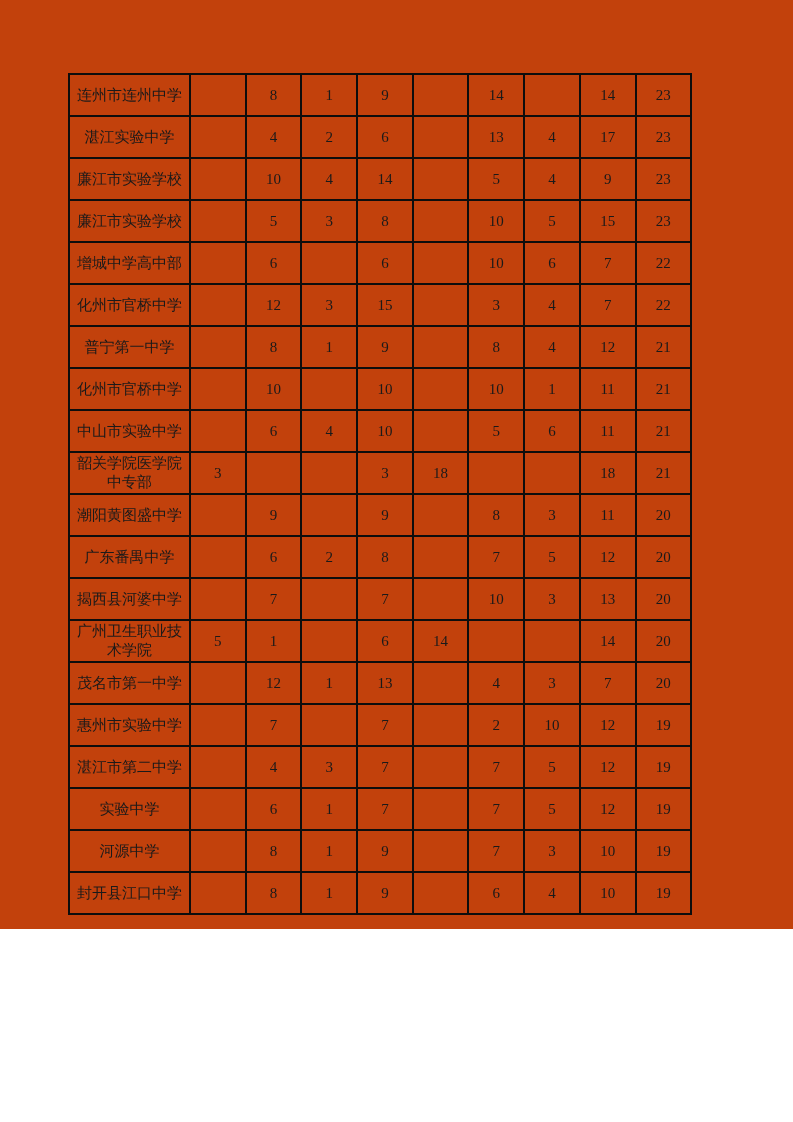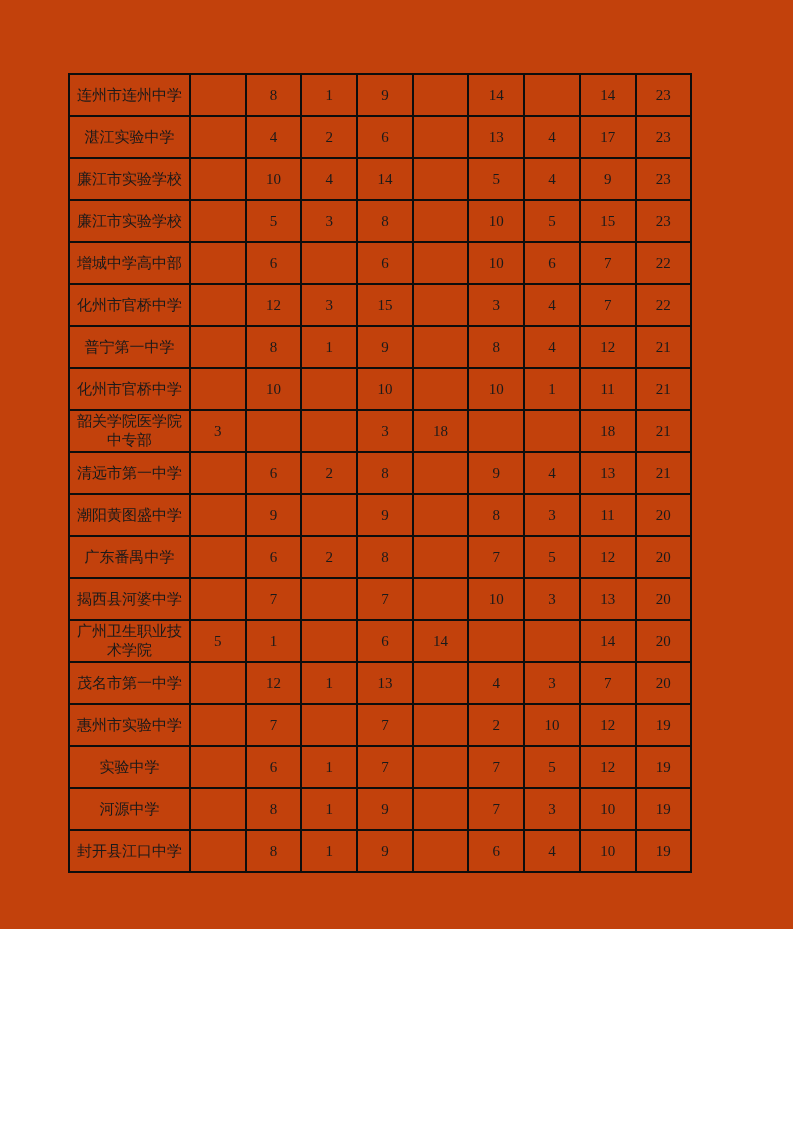--- a/index.html
+++ b/index.html
@@ -151,112 +151,124 @@
           <td class="num-cell">10</td>
           <td class="num-cell"></td>
           <td class="num-cell">10</td>
           <td class="num-cell"></td>
           <td class="num-cell">10</td>
           <td class="num-cell">1</td>
           <td class="num-cell">11</td>
           <td class="num-cell">21</td>
         </tr>
         <tr>
+          <td class="name-cell">中山市实验中学</td>
+          <td class="num-cell"></td>
+          <td class="num-cell">6</td>
+          <td class="num-cell">4</td>
+          <td class="num-cell">10</td>
+          <td class="num-cell"></td>
+          <td class="num-cell">5</td>
+          <td class="num-cell">6</td>
+          <td class="num-cell">11</td>
+          <td class="num-cell">21</td>
+        </tr>
+        <tr>
           <td class="name-cell">韶关学院医学院中专部</td>
           <td class="num-cell">3</td>
           <td class="num-cell"></td>
           <td class="num-cell"></td>
           <td class="num-cell">3</td>
           <td class="num-cell">18</td>
           <td class="num-cell"></td>
           <td class="num-cell"></td>
           <td class="num-cell">18</td>
           <td class="num-cell">21</td>
         </tr>
         <tr>
-          <td class="name-cell">清远市第一中学</td>
+          <td class="name-cell">潮阳黄图盛中学</td>
+          <td class="num-cell"></td>
+          <td class="num-cell">9</td>
+          <td class="num-cell"></td>
+          <td class="num-cell">9</td>
+          <td class="num-cell"></td>
+          <td class="num-cell">8</td>
+          <td class="num-cell">3</td>
+          <td class="num-cell">11</td>
+          <td class="num-cell">20</td>
+        </tr>
+        <tr>
+          <td class="name-cell">广东番禺中学</td>
           <td class="num-cell"></td>
           <td class="num-cell">6</td>
           <td class="num-cell">2</td>
           <td class="num-cell">8</td>
           <td class="num-cell"></td>
-          <td class="num-cell">9</td>
-          <td class="num-cell">4</td>
+          <td class="num-cell">7</td>
+          <td class="num-cell">5</td>
+          <td class="num-cell">12</td>
+          <td class="num-cell">20</td>
+        </tr>
+        <tr>
+          <td class="name-cell">揭西县河婆中学</td>
+          <td class="num-cell"></td>
+          <td class="num-cell">7</td>
+          <td class="num-cell"></td>
+          <td class="num-cell">7</td>
+          <td class="num-cell"></td>
+          <td class="num-cell">10</td>
+          <td class="num-cell">3</td>
           <td class="num-cell">13</td>
-          <td class="num-cell">21</td>
-        </tr>
-        <tr>
-          <td class="name-cell">潮阳黄图盛中学</td>
-          <td class="num-cell"></td>
-          <td class="num-cell">9</td>
-          <td class="num-cell"></td>
-          <td class="num-cell">9</td>
-          <td class="num-cell"></td>
-          <td class="num-cell">8</td>
-          <td class="num-cell">3</td>
-          <td class="num-cell">11</td>
-          <td class="num-cell">20</td>
-        </tr>
-        <tr>
-          <td class="name-cell">广东番禺中学</td>
-          <td class="num-cell"></td>
-          <td class="num-cell">6</td>
+          <td class="num-cell">20</td>
+        </tr>
+        <tr>
+          <td class="name-cell">广州卫生职业技术学院</td>
+          <td class="num-cell">5</td>
+          <td class="num-cell">1</td>
+          <td class="num-cell"></td>
+          <td class="num-cell">6</td>
+          <td class="num-cell">14</td>
+          <td class="num-cell"></td>
+          <td class="num-cell"></td>
+          <td class="num-cell">14</td>
+          <td class="num-cell">20</td>
+        </tr>
+        <tr>
+          <td class="name-cell">茂名市第一中学</td>
+          <td class="num-cell"></td>
+          <td class="num-cell">12</td>
+          <td class="num-cell">1</td>
+          <td class="num-cell">13</td>
+          <td class="num-cell"></td>
+          <td class="num-cell">4</td>
+          <td class="num-cell">3</td>
+          <td class="num-cell">7</td>
+          <td class="num-cell">20</td>
+        </tr>
+        <tr>
+          <td class="name-cell">惠州市实验中学</td>
+          <td class="num-cell"></td>
+          <td class="num-cell">7</td>
+          <td class="num-cell"></td>
+          <td class="num-cell">7</td>
+          <td class="num-cell"></td>
           <td class="num-cell">2</td>
-          <td class="num-cell">8</td>
-          <td class="num-cell"></td>
-          <td class="num-cell">7</td>
-          <td class="num-cell">5</td>
-          <td class="num-cell">12</td>
-          <td class="num-cell">20</td>
-        </tr>
-        <tr>
-          <td class="name-cell">揭西县河婆中学</td>
-          <td class="num-cell"></td>
-          <td class="num-cell">7</td>
-          <td class="num-cell"></td>
-          <td class="num-cell">7</td>
-          <td class="num-cell"></td>
-          <td class="num-cell">10</td>
-          <td class="num-cell">3</td>
-          <td class="num-cell">13</td>
-          <td class="num-cell">20</td>
-        </tr>
-        <tr>
-          <td class="name-cell">广州卫生职业技术学院</td>
-          <td class="num-cell">5</td>
-          <td class="num-cell">1</td>
-          <td class="num-cell"></td>
-          <td class="num-cell">6</td>
-          <td class="num-cell">14</td>
-          <td class="num-cell"></td>
-          <td class="num-cell"></td>
-          <td class="num-cell">14</td>
-          <td class="num-cell">20</td>
-        </tr>
-        <tr>
-          <td class="name-cell">茂名市第一中学</td>
-          <td class="num-cell"></td>
-          <td class="num-cell">12</td>
-          <td class="num-cell">1</td>
-          <td class="num-cell">13</td>
-          <td class="num-cell"></td>
-          <td class="num-cell">4</td>
-          <td class="num-cell">3</td>
-          <td class="num-cell">7</td>
-          <td class="num-cell">20</td>
-        </tr>
-        <tr>
-          <td class="name-cell">惠州市实验中学</td>
-          <td class="num-cell"></td>
-          <td class="num-cell">7</td>
-          <td class="num-cell"></td>
-          <td class="num-cell">7</td>
-          <td class="num-cell"></td>
-          <td class="num-cell">2</td>
-          <td class="num-cell">10</td>
+          <td class="num-cell">10</td>
+          <td class="num-cell">12</td>
+          <td class="num-cell">19</td>
+        </tr>
+        <tr>
+          <td class="name-cell">湛江市第二中学</td>
+          <td class="num-cell"></td>
+          <td class="num-cell">4</td>
+          <td class="num-cell">3</td>
+          <td class="num-cell">7</td>
+          <td class="num-cell"></td>
+          <td class="num-cell">7</td>
+          <td class="num-cell">5</td>
           <td class="num-cell">12</td>
           <td class="num-cell">19</td>
         </tr>
         <tr>
           <td class="name-cell">实验中学</td>
           <td class="num-cell"></td>
           <td class="num-cell">6</td>
           <td class="num-cell">1</td>
           <td class="num-cell">7</td>
           <td class="num-cell"></td>

